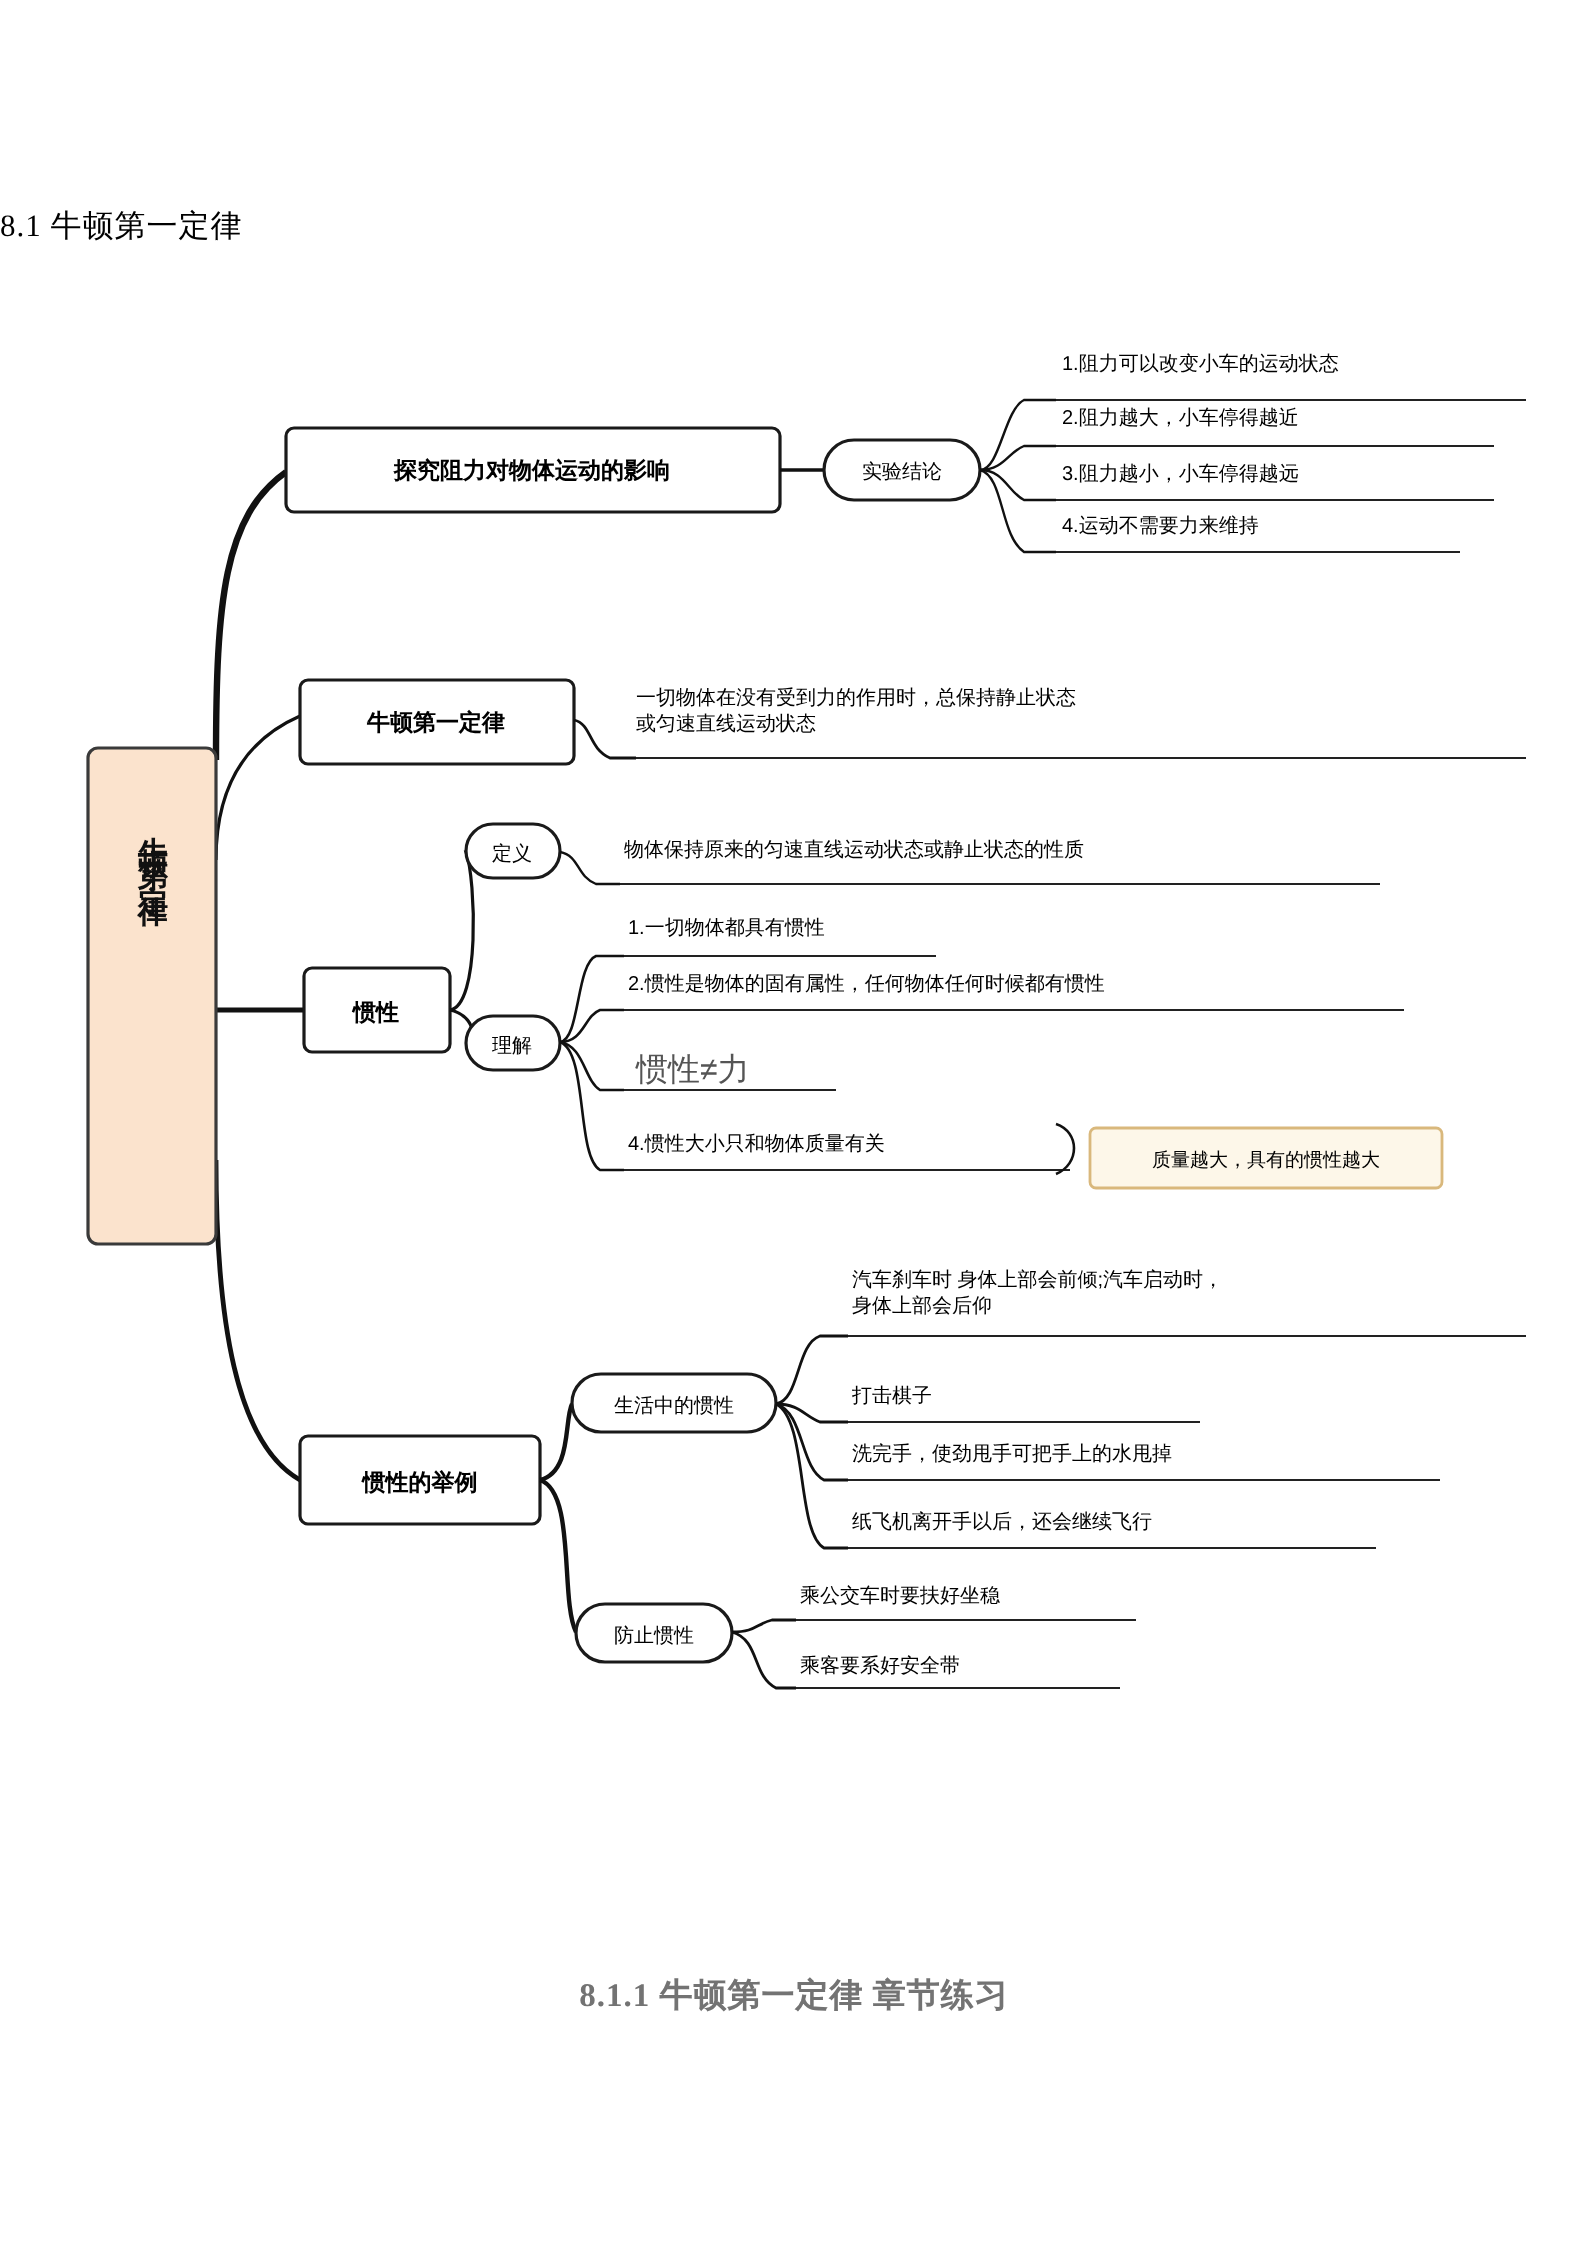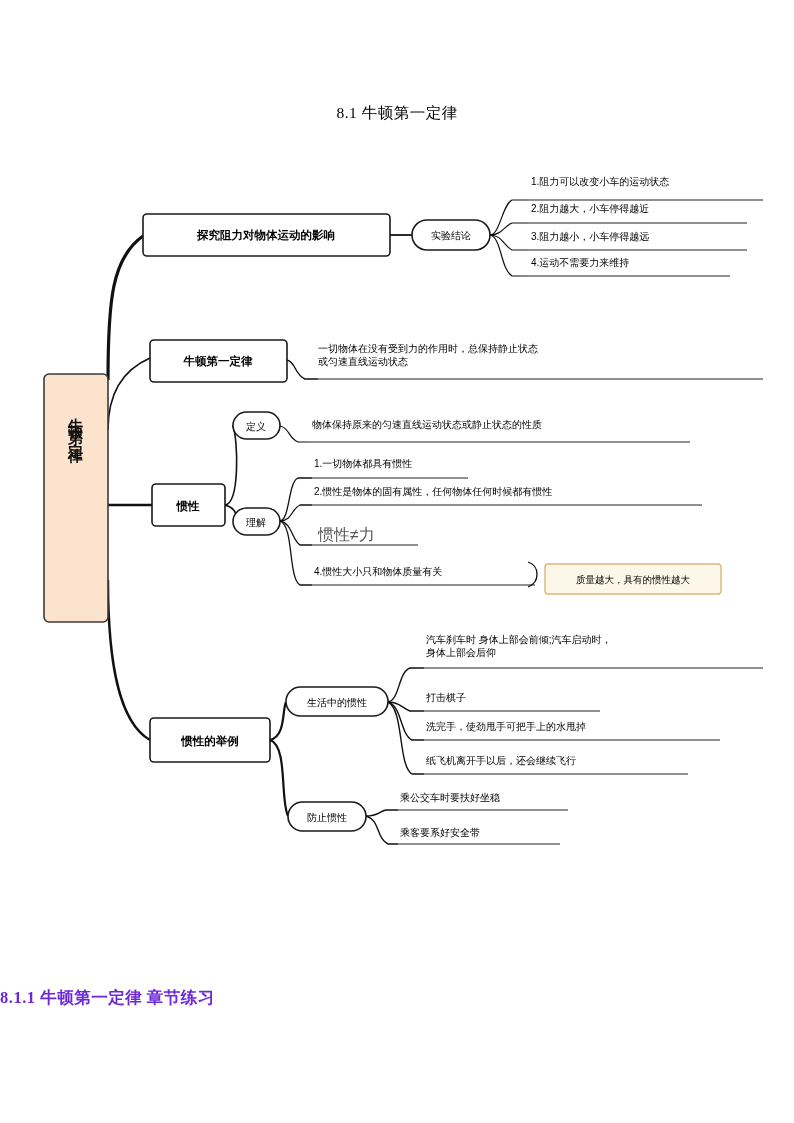--- a/index.html
+++ b/index.html
@@ -19,36 +19,35 @@
     position: relative;
     width: 794px;
     height: 1123px;
     background: #ffffff;
   }
   .doc-title {
     position: absolute;
     left: 0;
     top: 103px;
     width: 794px;
-    text-align: center;
     font-size: 15.5px;
     letter-spacing: 0.5px;
     color: #000;
     font-family: "Liberation Serif", "DejaVu Serif", serif;
   }
   .doc-footer {
     position: absolute;
     left: 0;
     top: 987px;
     width: 794px;
-    text-align: left;
+    text-align: center;
     font-size: 16.5px;
     font-weight: bold;
     letter-spacing: 0.5px;
-    color: #6d28d9;
+    color: #737373;
     font-family: "Liberation Serif", "DejaVu Serif", serif;
   }
   svg.map {
     position: absolute;
     left: 0;
     top: 0;
     width: 794px;
     height: 1123px;
   }
   .edge {

